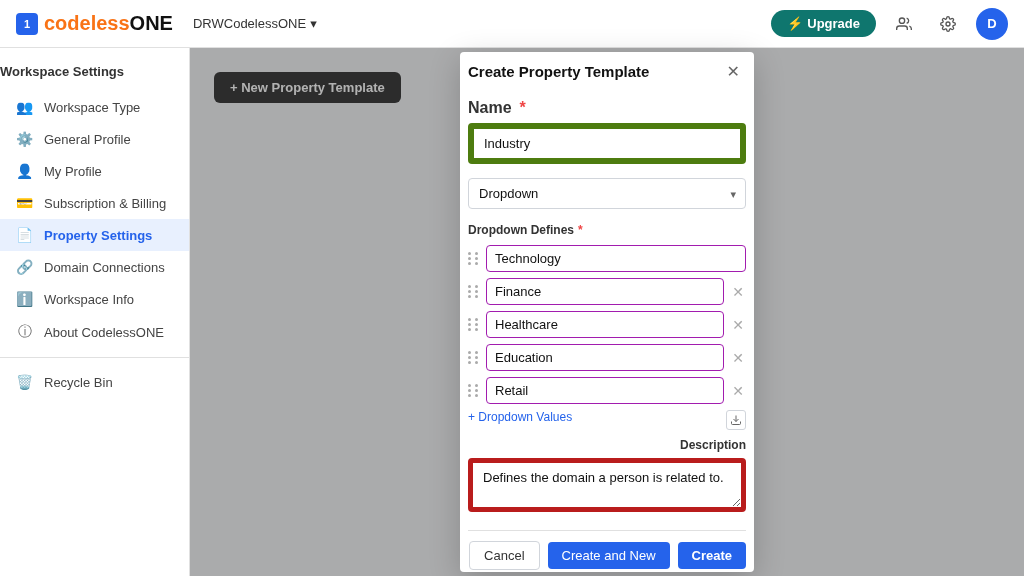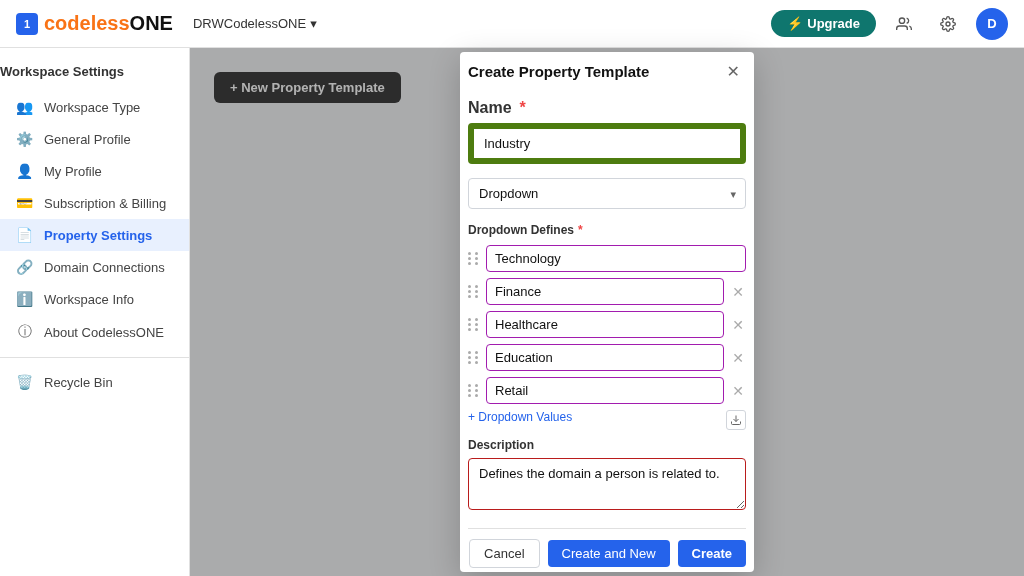--- a/index.html
+++ b/index.html
@@ -330,24 +330,25 @@
       justify-content: center;
       font-size: 11px;
       color: #666;
       cursor: pointer;
     }
     .description-label {
       font-size: 12px;
       font-weight: 600;
       color: #333;
       margin-bottom: 6px;
+      text-align: right;
     }
     .description-textarea {
       width: 100%;
-      border: 1px solid #b91c1c;
+      border: 5px solid #b91c1c;
       border-radius: 4px;
       padding: 7px 10px;
       font-size: 13px;
       resize: vertical;
       min-height: 52px;
       outline: none;
       color: #111;
       font-family: inherit;
     }
     .modal-footer {

